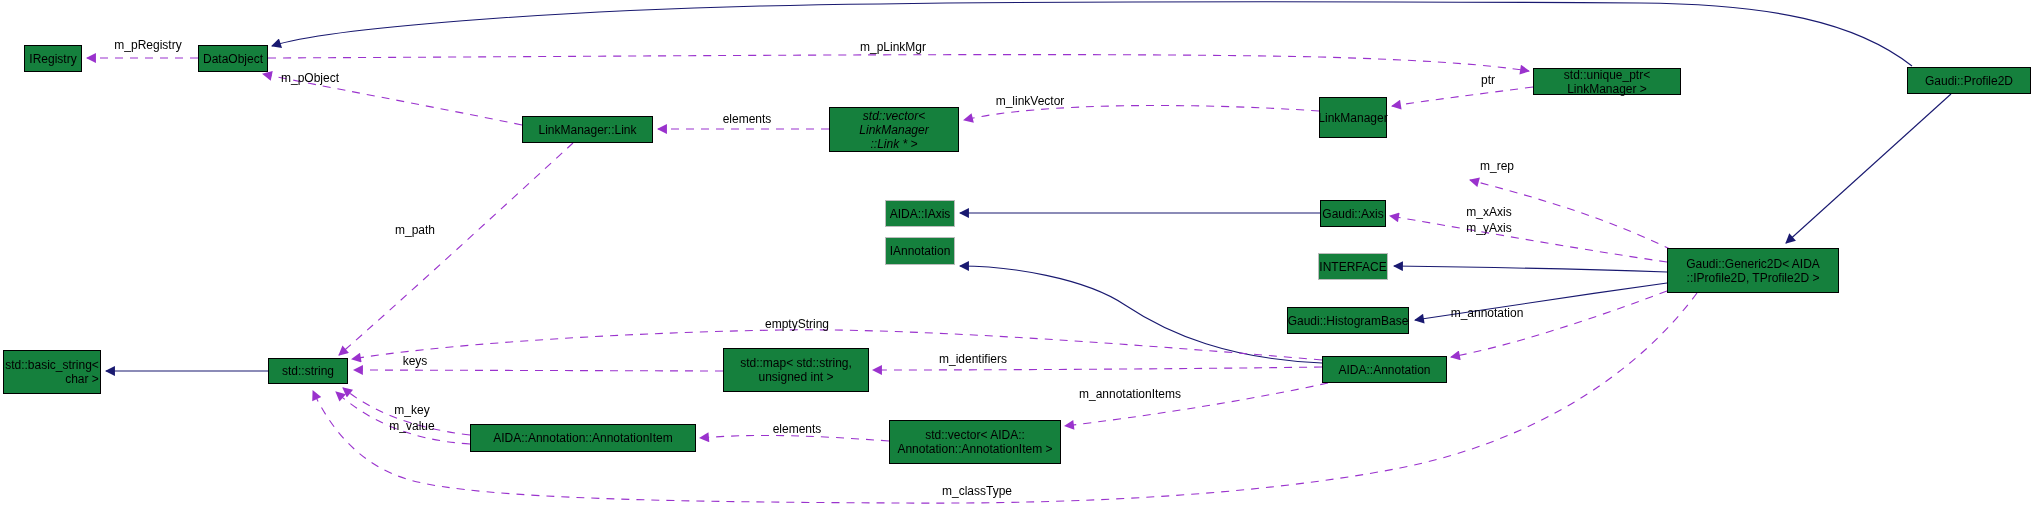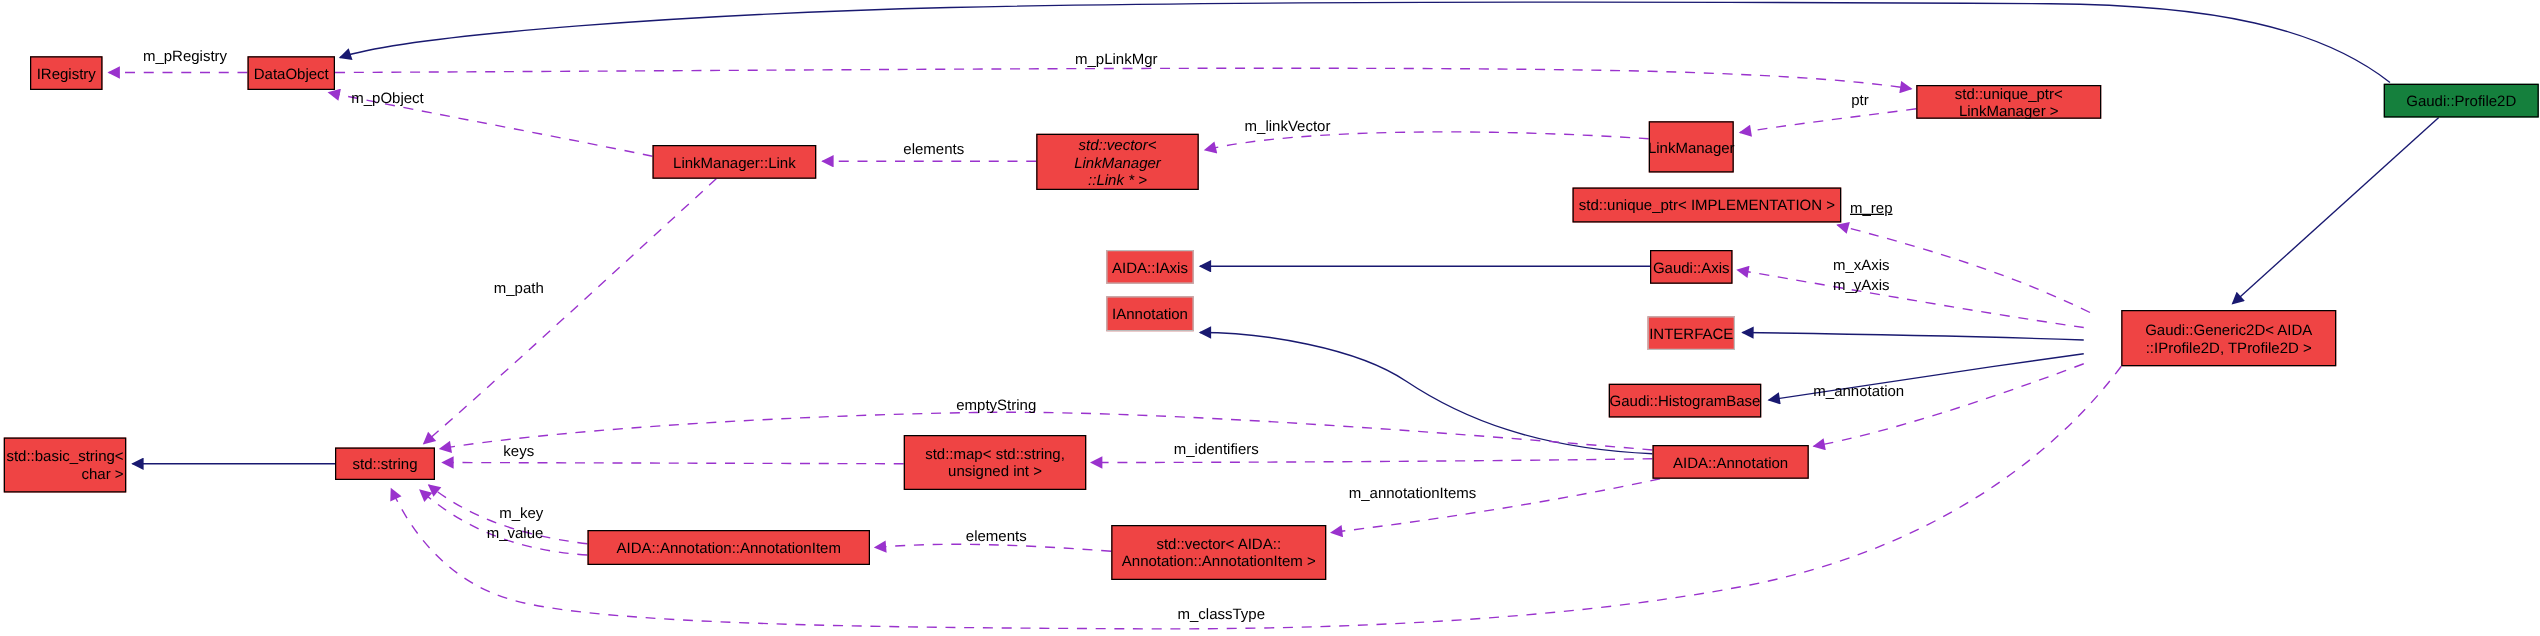--- a/index.html
+++ b/index.html
@@ -2,27 +2,27 @@
 <html><head>
 <meta charset="utf-8">
 <style>
   html,body{margin:0;padding:0;background:#ffffff;}
   #diagram{position:relative;width:2032px;height:509px;background:#ffffff;
            font-family:"Liberation Sans", sans-serif;overflow:hidden;}
   #edges{position:absolute;left:0;top:0;width:2032px;height:509px;}
   .inh{fill:none;stroke:#191970;stroke-width:1.1;}
   .use{fill:none;stroke:#9a32cd;stroke-width:1.1;stroke-dasharray:8 7;}
   .node{position:absolute;display:flex;align-items:center;justify-content:center;
-        background:#ef4444;border:1px solid #000000;color:#000000;
+        background:#15803d;border:1px solid #000000;color:#000000;
         font-size:12px;line-height:14px;text-align:center;white-space:pre-line;
         box-sizing:border-box;cursor:pointer;}
   .node.graybox{border-color:#bcbcbc;}
   .node.current{background:#15803d;}
   .elabel{position:absolute;transform:translate(-50%,-50%);color:#000000;
-          font-size:12px;line-height:16px;text-align:right;white-space:pre-line;}
+          font-size:12px;line-height:16px;text-align:center;white-space:pre-line;}
 </style>
 </head>
 <body>
 
 <div id="diagram">
 
   <svg id="edges" width="2032" height="509" viewBox="0 0 2032 509" xmlns="http://www.w3.org/2000/svg">
     <defs>
       <marker id="arr-inh" viewBox="0 0 10 10" refX="9" refY="5" markerWidth="12" markerHeight="9" orient="auto">
         <path d="M 0 0 L 10 5 L 0 10 z" fill="#191970"></path>
@@ -61,46 +61,45 @@
   </svg>
 
   <div class="node" style="left:24px;top:45px;width:58px;height:27px;">IRegistry</div>
   <div class="node" style="left:198px;top:45px;width:70px;height:27px;">DataObject</div>
   <div class="node" style="left:522px;top:116px;width:131px;height:27px;">LinkManager::Link</div>
   <div class="node" style="left:829px;top:107px;width:130px;height:45px;font-style:italic;">std::vector&lt; LinkManager
 ::Link * &gt;</div>
   <div class="node" style="left:1319px;top:97px;width:68px;height:41px;">LinkManager</div>
   <div class="node" style="left:1533px;top:68px;width:148px;height:27px;">std::unique_ptr&lt; LinkManager &gt;</div>
   <div class="node current" style="left:1907px;top:67px;width:124px;height:27px;">Gaudi::Profile2D</div>
-  <div class="node" style="left:1258px;top:150px;width:215px;height:28px;">std::unique_ptr&lt; IMPLEMENTATION &gt;</div>
   <div class="node graybox" style="left:885px;top:200px;width:70px;height:27px;">AIDA::IAxis</div>
   <div class="node" style="left:1320px;top:200px;width:66px;height:27px;">Gaudi::Axis</div>
   <div class="node graybox" style="left:885px;top:237px;width:70px;height:28px;">IAnnotation</div>
   <div class="node graybox" style="left:1318px;top:253px;width:70px;height:27px;">INTERFACE</div>
-  <div class="node" style="left:1667px;top:248px;width:172px;height:45px;margin-left:30px;">Gaudi::Generic2D&lt; AIDA
+  <div class="node" style="left:1667px;top:248px;width:172px;height:45px;">Gaudi::Generic2D&lt; AIDA
 ::IProfile2D, TProfile2D &gt;</div>
   <div class="node" style="left:1287px;top:307px;width:122px;height:27px;">Gaudi::HistogramBase</div>
   <div class="node" style="left:1322px;top:356px;width:125px;height:27px;">AIDA::Annotation</div>
   <div class="node" style="left:3px;top:350px;width:98px;height:44px;text-align:right;">std::basic_string&lt;
 char &gt;</div>
   <div class="node" style="left:268px;top:358px;width:80px;height:26px;">std::string</div>
   <div class="node" style="left:723px;top:348px;width:146px;height:44px;">std::map&lt; std::string,
 unsigned int &gt;</div>
   <div class="node" style="left:470px;top:424px;width:226px;height:28px;">AIDA::Annotation::AnnotationItem</div>
   <div class="node" style="left:889px;top:420px;width:172px;height:44px;">std::vector&lt; AIDA::
 Annotation::AnnotationItem &gt;</div>
 
   <div class="elabel" style="left:148px;top:45px;">m_pRegistry</div>
   <div class="elabel" style="left:310px;top:78px;">m_pObject</div>
   <div class="elabel" style="left:893px;top:47px;">m_pLinkMgr</div>
   <div class="elabel" style="left:1488px;top:80px;">ptr</div>
   <div class="elabel" style="left:1030px;top:101px;">m_linkVector</div>
   <div class="elabel" style="left:747px;top:119px;">elements</div>
   <div class="elabel" style="left:415px;top:230px;">m_path</div>
-  <div class="elabel" style="left:1497px;top:166px;text-decoration:underline;">m_rep</div>
+  <div class="elabel" style="left:1497px;top:166px;">m_rep</div>
   <div class="elabel" style="left:1489px;top:220px;">m_xAxis
 m_yAxis</div>
   <div class="elabel" style="left:1487px;top:313px;">m_annotation</div>
   <div class="elabel" style="left:973px;top:359px;">m_identifiers</div>
   <div class="elabel" style="left:1130px;top:394px;">m_annotationItems</div>
   <div class="elabel" style="left:797px;top:429px;">elements</div>
   <div class="elabel" style="left:412px;top:418px;">m_key
 m_value</div>
   <div class="elabel" style="left:415px;top:361px;">keys</div>
   <div class="elabel" style="left:797px;top:324px;">emptyString</div>

